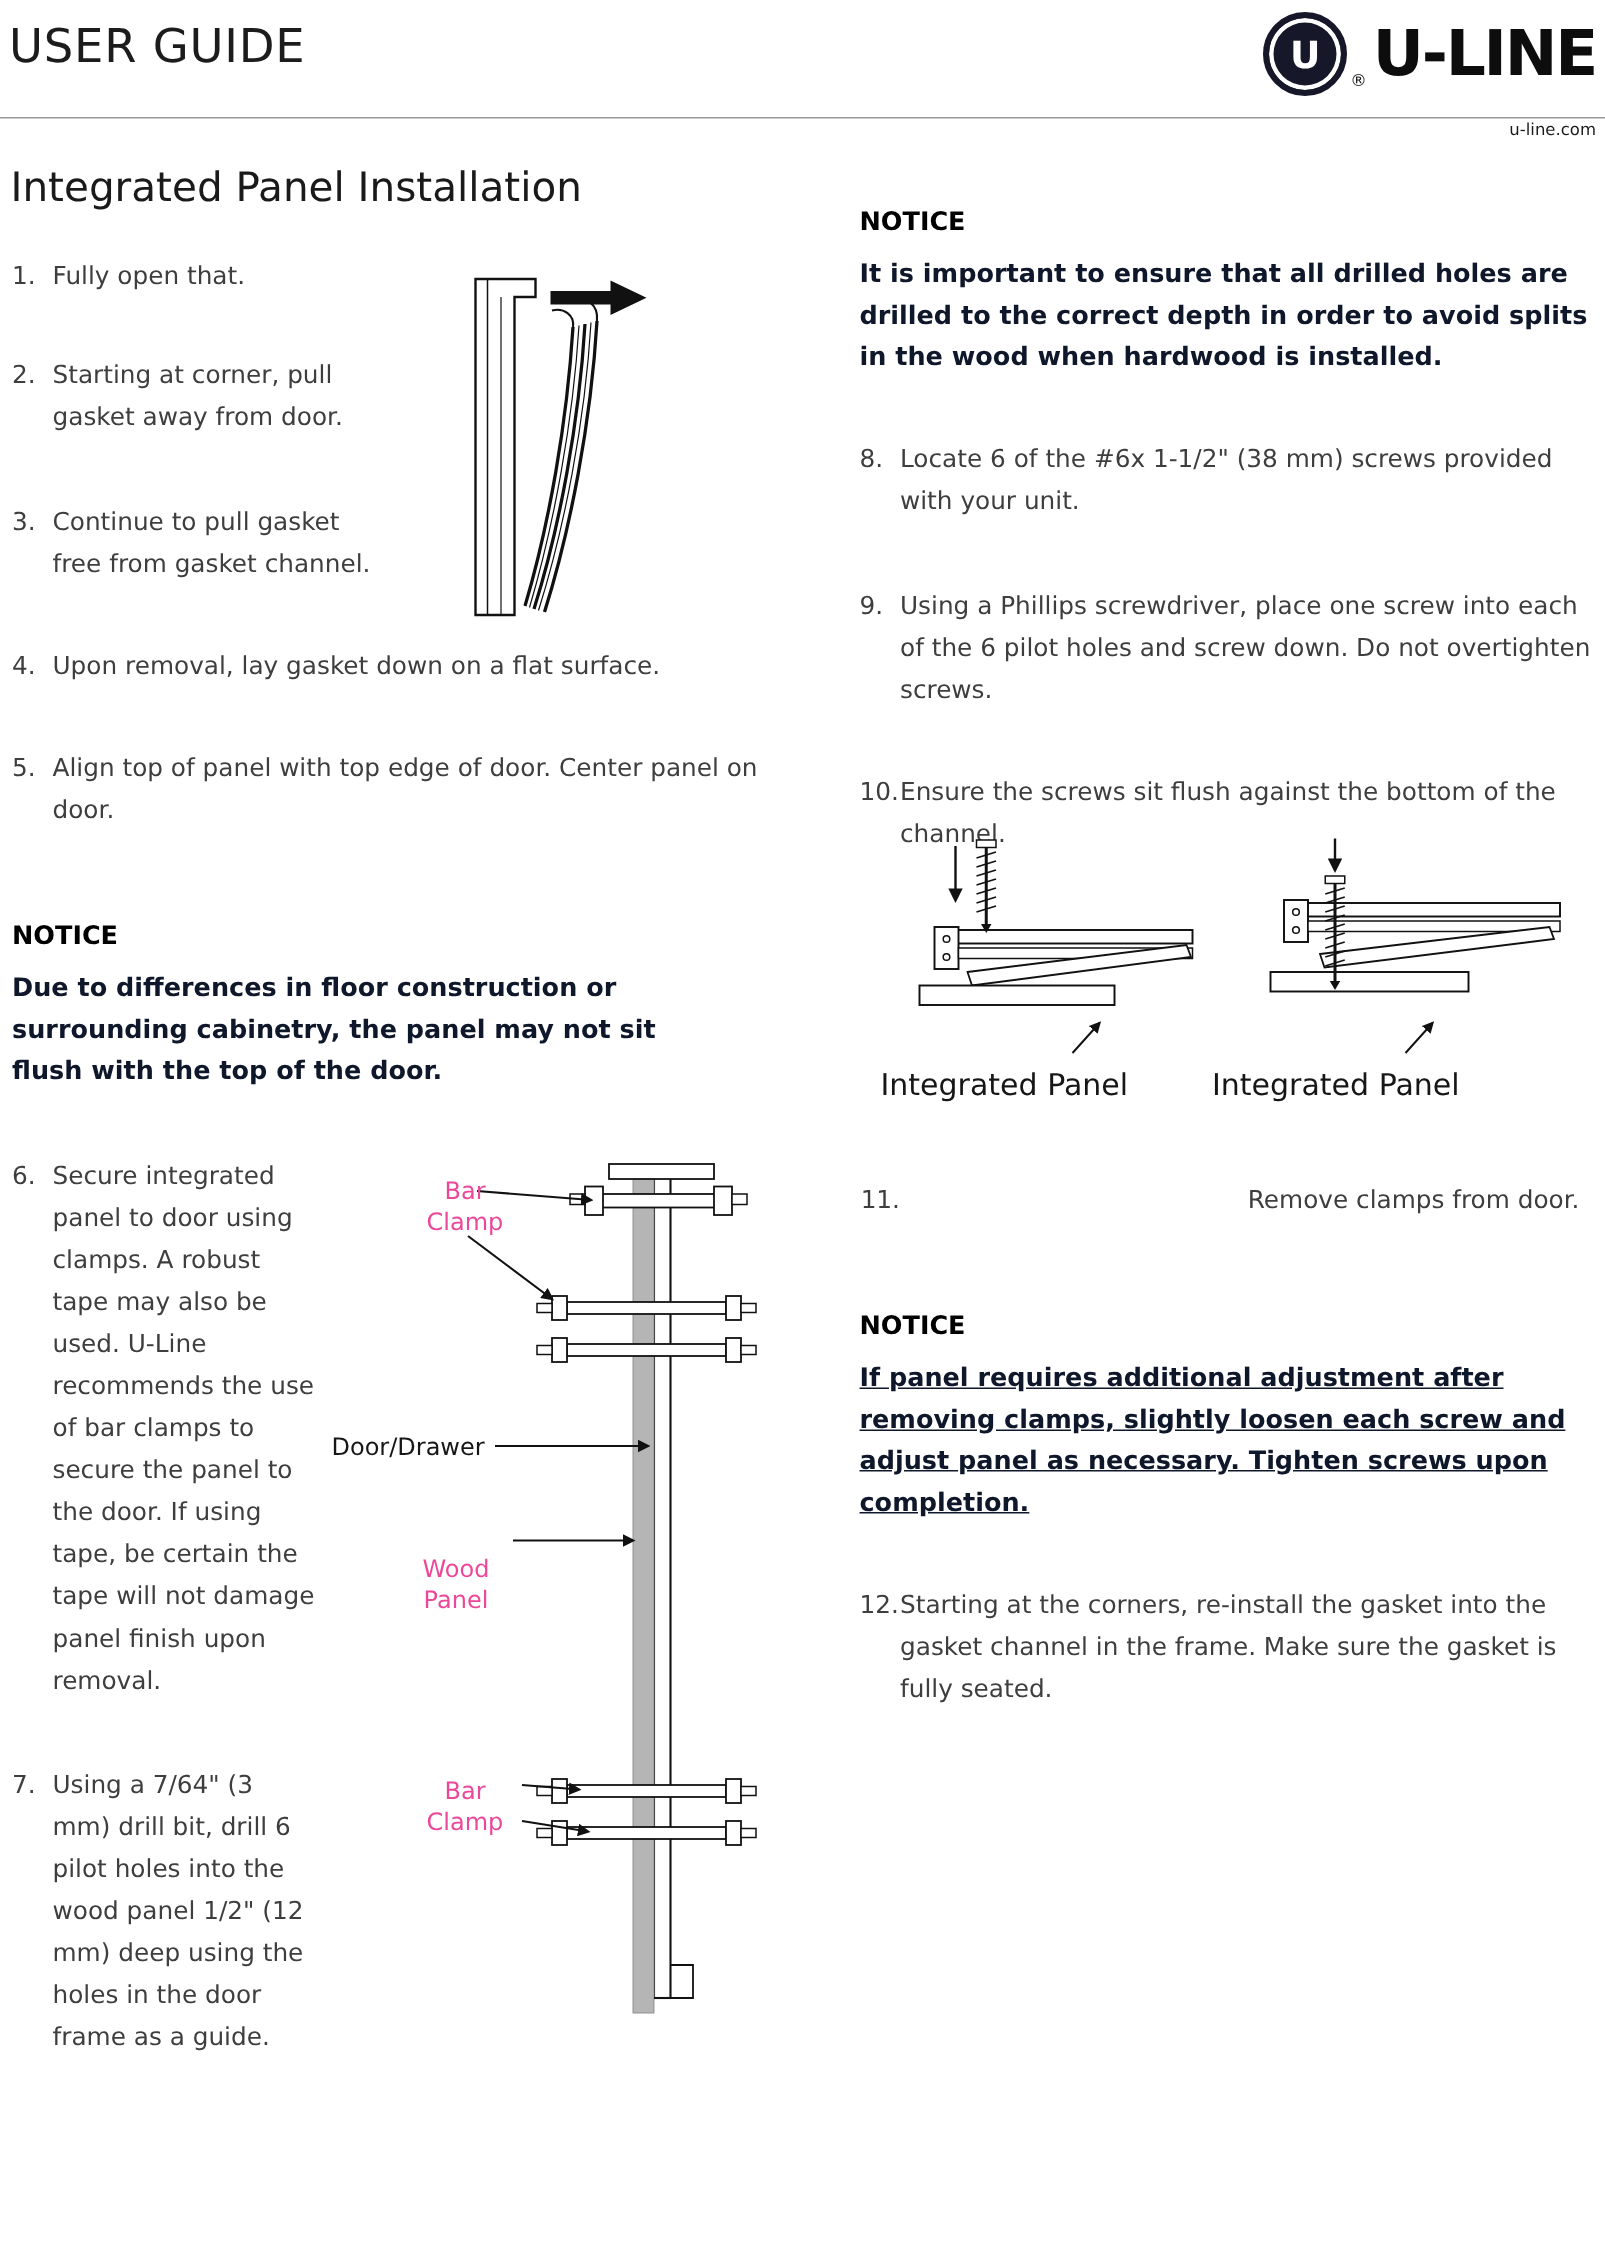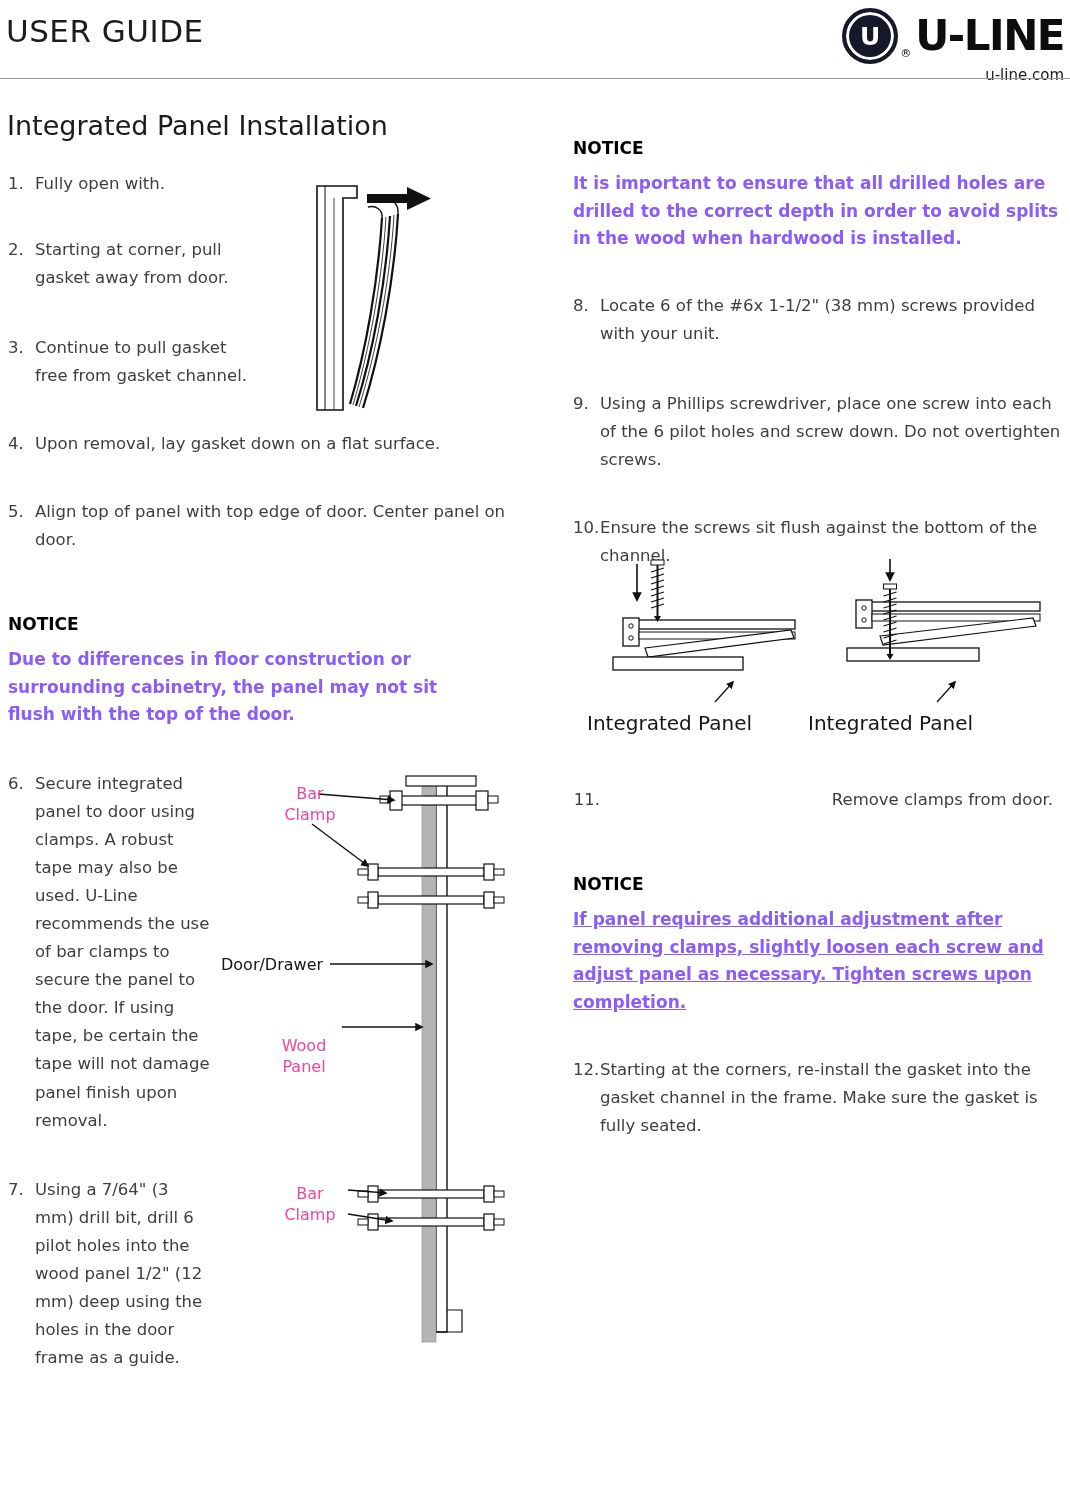--- a/index.html
+++ b/index.html
@@ -10,32 +10,32 @@
   
   .header-title{font-size:31px;color:#1c1c1c;letter-spacing:.5px;}
   .brand-block{display:flex;flex-direction:column;align-items:flex-end;}
   .logo-row{display:flex;align-items:center;}
   .logo-circle{width:48px;height:48px;border-radius:50%;background:#17172a;
                border:4px solid #17172a;box-shadow:inset 0 0 0 3px #fff;
                display:flex;align-items:center;justify-content:center;}
   .logo-u{color:#fff;font-size:25px;font-weight:bold;}
   .reg-mark{font-size:11px;color:#111;align-self:flex-end;margin:0 4px 4px 2px;}
   .brand-name{font-size:42px;font-weight:800;color:#0d0d0d;letter-spacing:-1.5px;line-height:1;}
-  .website{font-size:15px;color:#1a1a1a;margin-top:2px;}
+  .website{font-size:11px;color:#1a1a1a;margin-top:16px;}
   .header-rule{left:0;right:0;top:78px;border-top:1.5px solid #999;}
 
   .doc-title{font-size:27px;color:#1a1a1a;}
 
   
   .step{display:flex;font-size:16.5px;line-height:1.7;color:#3e3e3e;}
   .step .num{flex:0 0 27px;}
   .step .txt{flex:1;}
 
   .notice-head{font-size:17px;font-weight:bold;color:#000;}
-  .notice-body{font-size:17px;font-weight:bold;color:#8b5cf6;line-height:1.62;}
+  .notice-body{font-size:17px;font-weight:bold;color:#0f172a;line-height:1.62;}
 
   
   .dlabel{font-size:16px;color:#ec4899;line-height:1.3;white-space:pre-line;text-align:center;}
   .dlabel-left{font-size:16px;color:#161616;white-space:nowrap;}
   .iplabel{font-size:20px;color:#161616;white-space:nowrap;}
 
   
   .footer-rule{border-top:1.5px solid #555;}
   .footer-text,.footer-page{font-size:15px;color:#333;}
 </style>
@@ -56,21 +56,21 @@
     </div>
     <div class="website">u-line.com</div>
   </div>
 
   <div class="abs header-rule"></div>
 
   <div class="abs doc-title" style="left:7px;top:110px;">Integrated Panel Installation</div>
 
   <div class="abs step" style="left:8px;top:170px;width:310px;">
     <span class="num">1.</span>
-    <span class="txt">Fully open with.</span>
+    <span class="txt">Fully open that.</span>
   </div>
 
   <div class="abs step" style="left:8px;top:236px;width:245px;">
     <span class="num">2.</span>
     <span class="txt">Starting at corner, pull gasket away from door.</span>
   </div>
 
   <div class="abs step" style="left:8px;top:334px;width:252px;">
     <span class="num">3.</span>
     <span class="txt">Continue to pull gasket free from gasket channel.</span>

